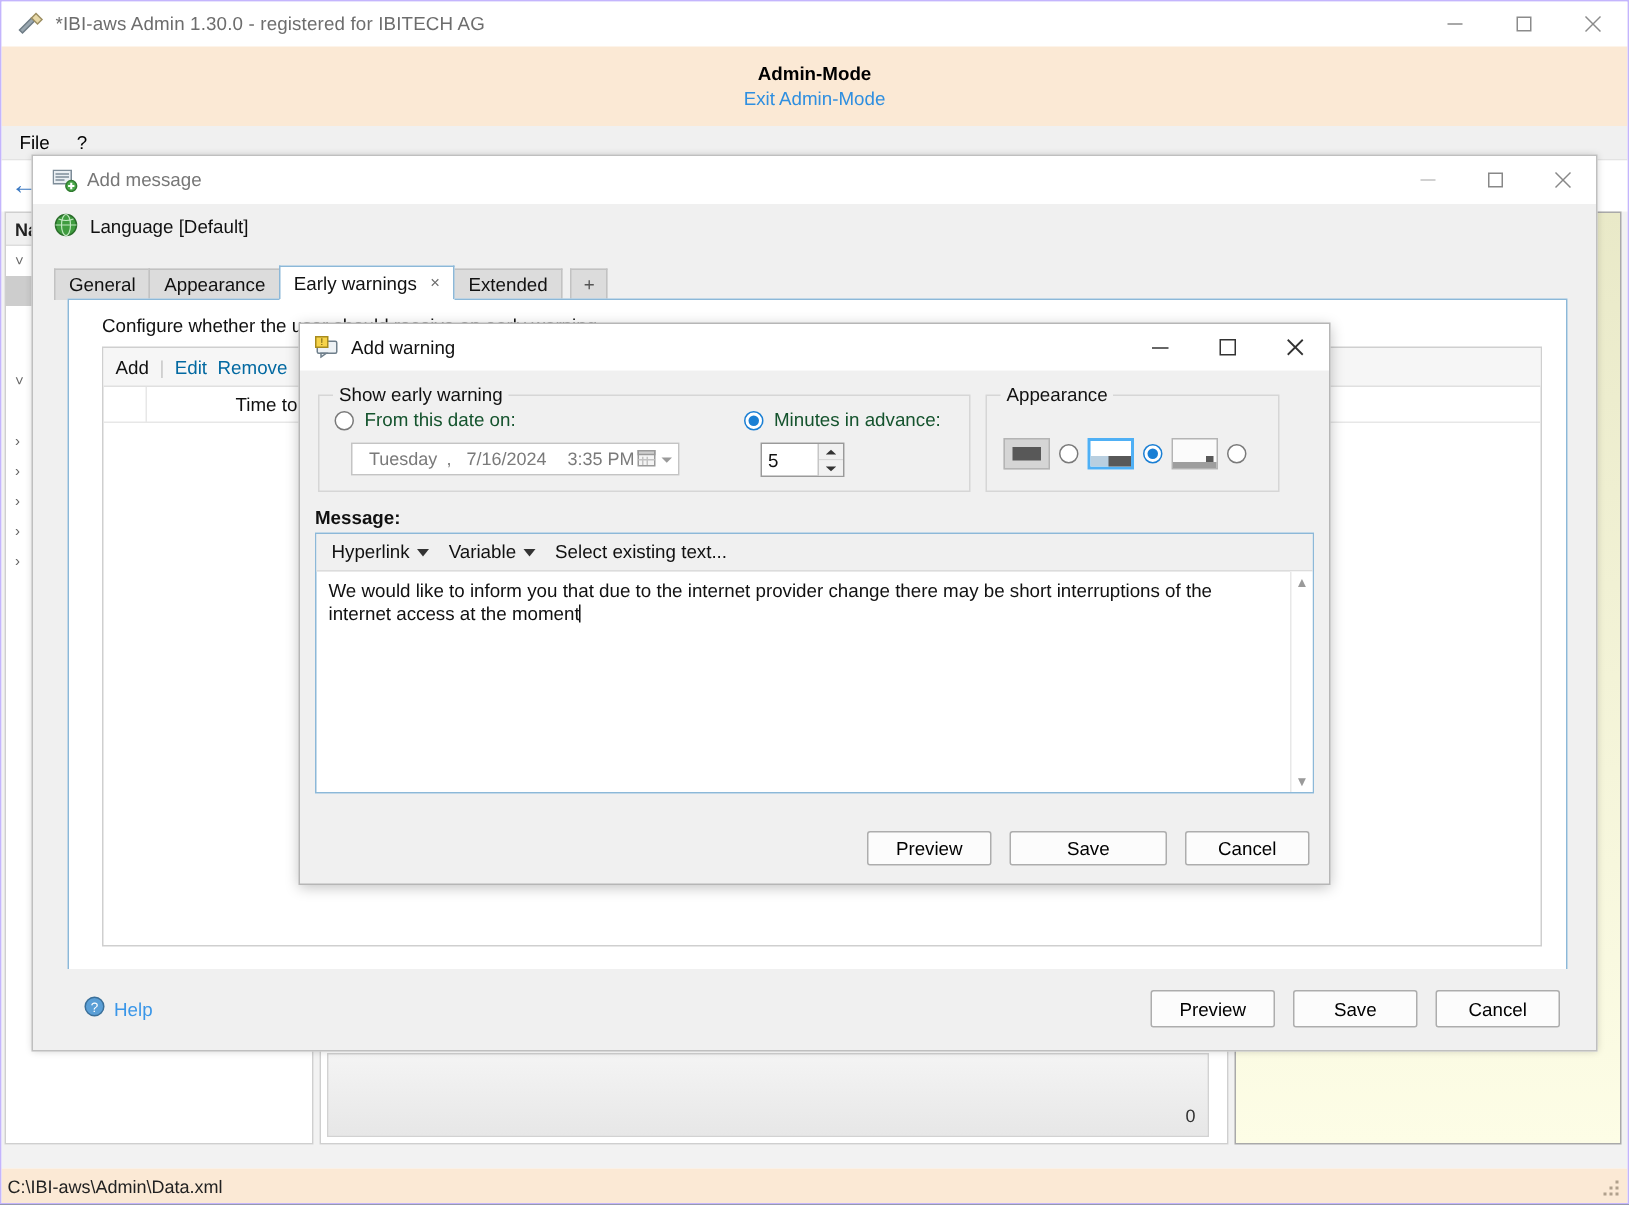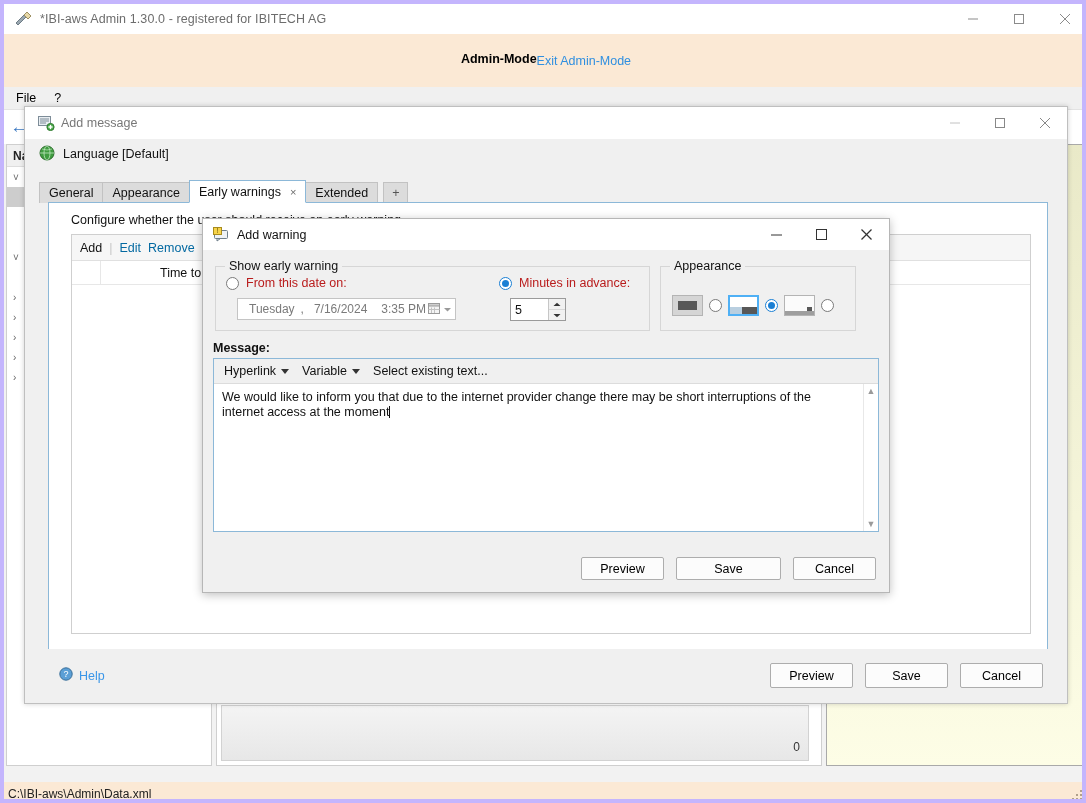--- a/index.html
+++ b/index.html
@@ -8,21 +8,21 @@
     width: 1086px; height: 803px;
     font-family: "Liberation Sans", sans-serif;
     font-size: 12px;
     overflow: hidden;
     background: #2b3a42;
   }
   #root {
     position: relative;
     width: 1086px; height: 803px;
     background: #ffffff;
-    border: 4px solid #c4b5fd;
+    border: 1px solid #c4b5fd;
     overflow: hidden;
   }
 
   
   .app-titlebar {
     position: absolute; left: 0; top: 0; width: 1084px; height: 30px;
     background: #ffffff;
     display: flex; align-items: center;
   }
   .app-title-icon {
@@ -38,21 +38,21 @@
   }
   .win-btn {
     width: 46px; display: flex; align-items: center; justify-content: center;
     color: #8b8b8b;
   }
   .win-btn svg { display: block; }
 
   .admin-band {
     position: absolute; left: 0; top: 30px; width: 1084px; height: 53px;
     background: #fbe9d5;
-    display: flex; flex-direction: row; align-items: center;
+    display: flex; flex-direction: column; align-items: center;
     justify-content: center;
   }
   .admin-title {
     font-size: 12.5px; font-weight: bold; color: #000; margin-bottom: 3px;
   }
   .admin-link {
     font-size: 12.5px; color: #2f8fe0; cursor: pointer;
   }
 
   .menubar {
@@ -247,21 +247,21 @@
     border: 1px solid #7a7a7a; background: #fff;
     display: inline-block; position: relative; flex: none;
   }
   .radio.checked {
     border: 1px solid #1a7fd4; background: #fff;
   }
   .radio.checked::after {
     content: ""; position: absolute; left: 2px; top: 2px;
     width: 7px; height: 7px; border-radius: 50%; background: #1a7fd4;
   }
-  .radio-row { display: flex; align-items: center; gap: 7px; font-size: 12.5px; color: #b91c1c; }
+  .radio-row { display: flex; align-items: center; gap: 7px; font-size: 12.5px; color: #14532d; }
 
   .datebox {
     position: absolute; left: 21px; top: 31px; width: 219px; height: 22px;
     background: #fff; border: 1px solid #c4c4c4;
     display: flex; align-items: center; font-size: 12px; color: #7a7a7a;
   }
   .datebox .seg { padding: 0 3px; }
   .date-drop {
     position: absolute; right: 3px; top: 2px; display: flex;
     align-items: center; gap: 2px;

